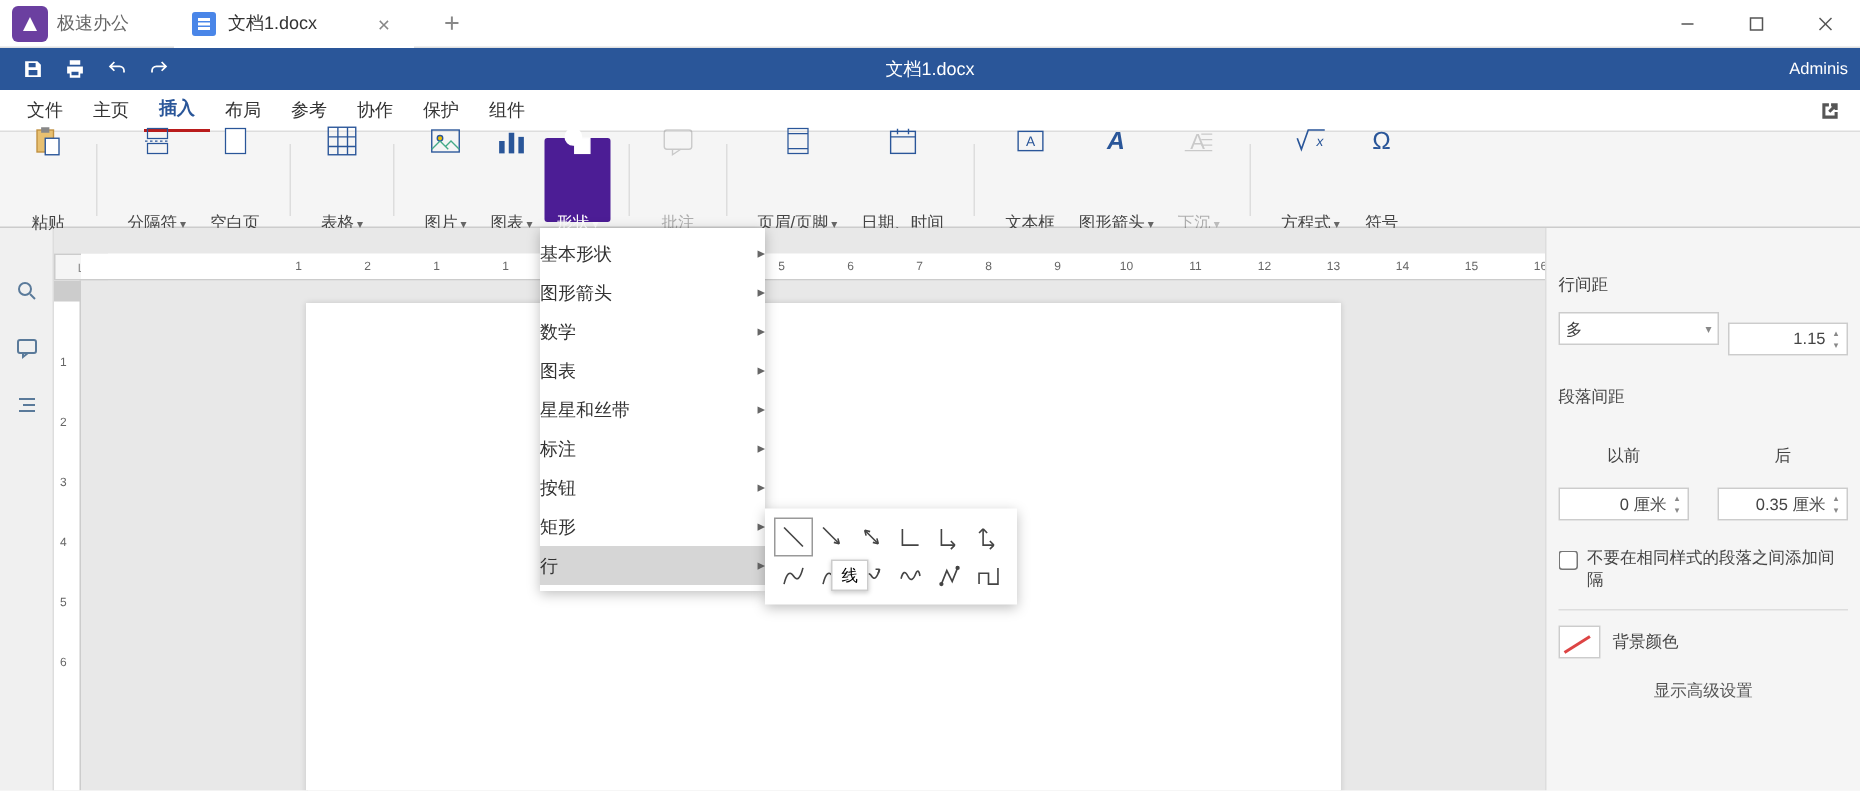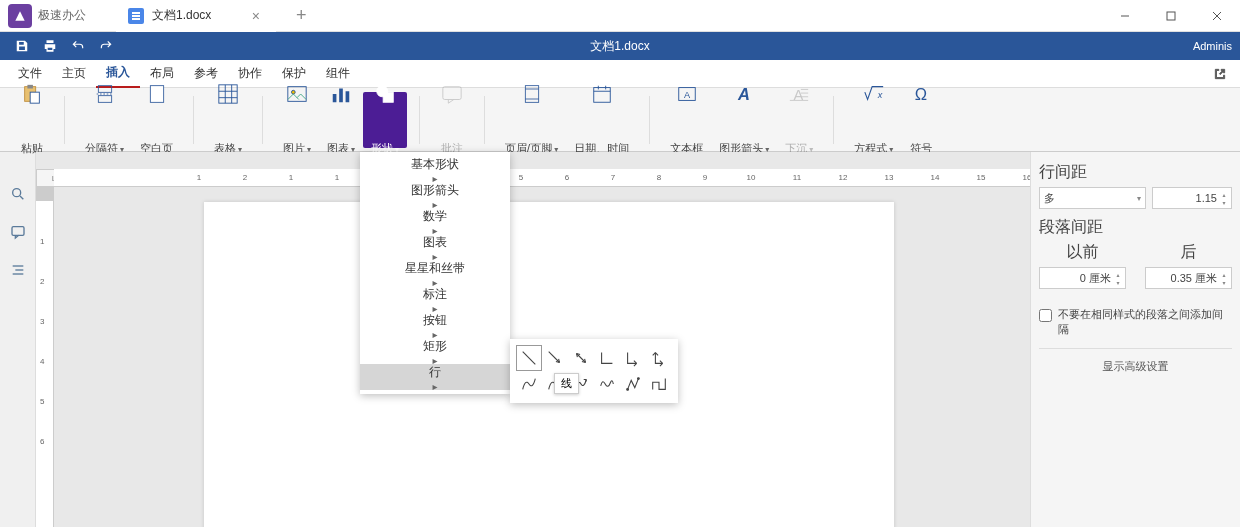--- a/index.html
+++ b/index.html
@@ -38,21 +38,21 @@
 .ribbon-btn { display: flex; flex-direction: column; align-items: center; justify-content: center; height: 56px; padding: 0 8px; cursor: pointer; border-radius: 2px; position: relative; }
 .ribbon-btn.active { background: #4c1d95; }
 .ribbon-btn.active .ribbon-label { color: #fff; }
 .ribbon-btn.disabled { opacity: 0.4; }
 .ribbon-icon { width: 24px; height: 24px; display: flex; align-items: center; justify-content: center; margin-bottom: 2px; }
 .ribbon-label { font-size: 11px; color: #444; white-space: nowrap; margin-top: 34px; }
 .dd-caret { font-size: 8px; margin-left: 2px; color: #666; }
 
 
 .shape-menu { position: absolute; left: 360px; top: 152px; width: 150px; background: #fff; box-shadow: 0 2px 8px rgba(0,0,0,0.25); z-index: 100; padding: 4px 0; }
-.shape-menu-item { height: 26px; display: flex; align-items: center; padding: 0 0; font-size: 12px; color: #333; cursor: pointer; justify-content: space-between; flex-direction: column; }
+.shape-menu-item { height: 26px; display: flex; align-items: center; padding: 0 0; font-size: 12px; color: #333; cursor: pointer; justify-content: space-between; }
 .shape-menu-item.hovered { background: #d6d6d6; }
 .shape-menu-item .arrow { font-size: 10px; color: #666; }
 
 
 .line-submenu { position: absolute; left: 510px; top: 339px; background: #fff; box-shadow: 0 2px 8px rgba(0,0,0,0.25); z-index: 101; padding: 6px; display: grid; grid-template-columns: repeat(6, 26px); grid-gap: 0; }
 .line-item { width: 26px; height: 26px; display: flex; align-items: center; justify-content: center; cursor: pointer; position: relative; }
 .line-item.selected { border: 1px solid #999; }
 .line-item svg { stroke: #444; fill: none; stroke-width: 1.2; }
 
 
@@ -67,37 +67,37 @@
 .ruler-corner { position: absolute; left: 0; top: 17px; width: 36px; height: 18px; background: #f5f5f5; border: 1px solid #ccc; display: flex; align-items: center; justify-content: center; font-size: 8px; color: #888; }
 .vruler { position: absolute; left: 0; top: 35px; width: 18px; bottom: 0; background: #fff; border-right: 1px solid #ccc; }
 .vruler-dark { position: absolute; left: 0; top: 35px; width: 18px; height: 14px; background: #ccc; }
 .hruler { position: absolute; left: 18px; top: 17px; right: 0; height: 18px; background: #fff; border-bottom: 1px solid #ccc; display: flex; align-items: center; overflow: hidden; }
 .hruler-nums { display: flex; margin-left: 140px; gap: 36px; font-size: 8px; color: #666; }
 .hruler-nums span { width: 10px; text-align: center; }
 .page { position: absolute; left: 168px; top: 50px; width: 690px; height: 920px; background: #fff; box-shadow: 0 0 4px rgba(0,0,0,0.15); }
 
 
 .right-panel { width: 210px; background: #f5f5f5; padding: 10px 8px; font-size: 11px; color: #444; border-left: 1px solid #ddd; }
-.rp-label { font-size: 16px; margin-bottom: 4px; display: block; }
+.rp-label { font-size: 11px; margin-bottom: 4px; display: block; margin-top: 20px; }
 .rp-row { display: flex; gap: 6px; align-items: center; margin-bottom: 8px; }
 .rp-select, .rp-num { height: 22px; border: 1px solid #ccc; background: #fff; font-size: 11px; padding: 0 4px; display: flex; align-items: center; }
 .rp-select { flex: 1; justify-content: space-between; }
-.rp-num { width: 80px; justify-content: flex-end; position: relative; padding-right: 14px; }
+.rp-num { width: 80px; justify-content: flex-end; position: relative; padding-right: 14px; margin-top: 14px; }
 .rp-num .spinner { position: absolute; right: 2px; top: 2px; bottom: 2px; width: 10px; display: flex; flex-direction: column; }
 .rp-num .spinner span { flex: 1; font-size: 6px; color: #888; display: flex; align-items: center; justify-content: center; cursor: pointer; }
 .rp-cols { display: flex; gap: 19px; text-align: center; }
 .rp-col { flex: 1; }
 .rp-check { display: flex; align-items: flex-start; gap: 6px; margin-top: 18px; }
 .rp-check input { margin-top: 2px; }
 .rp-check-label { font-size: 11px; line-height: 1.4; }
 .rp-sep { height: 1px; background: #ddd; margin: 10px 0; }
 .rp-color-row { display: flex; align-items: center; gap: 8px; }
 .rp-color-swatch { width: 28px; height: 22px; border: 1px solid #ccc; background: #fff; position: relative; }
 .rp-color-swatch::before { content: ""; position: absolute; left: 3px; top: 16px; right: 3px; border-top: 2px solid #d44; transform: rotate(-32deg); transform-origin: left center; }
-.rp-link { color: #555; font-size: 11px; text-align: center; display: block; cursor: pointer; }
+.rp-link { color: #555; font-size: 11px; text-align: center; display: block; margin-top: 14px; cursor: pointer; }
 
 
 .vtick { position: absolute; left: 4px; font-size: 8px; color: #666; }
 </style>
 </head>
 <body>
 
 <div class="titlebar">
   <div class="app-logo">
     <svg width="14" height="14" viewBox="0 0 24 24">
@@ -444,20 +444,24 @@
       </div>
     </div>
 
     <div class="rp-check">
       <input type="checkbox" style="">
       <span class="rp-check-label">不要在相同样式的段落之间添加间隔</span>
     </div>
 
     <div class="rp-sep"></div>
 
+    <div class="rp-color-row">
+      <div class="rp-color-swatch"></div>
+      <span>背景颜色</span>
+    </div>
 
     <span class="rp-link">显示高级设置</span>
   </div>
 </div>
 
 <div class="shape-menu">
   <div class="shape-menu-item">
       <span>基本形状</span>
       <span class="arrow">▸</span>
     </div>

